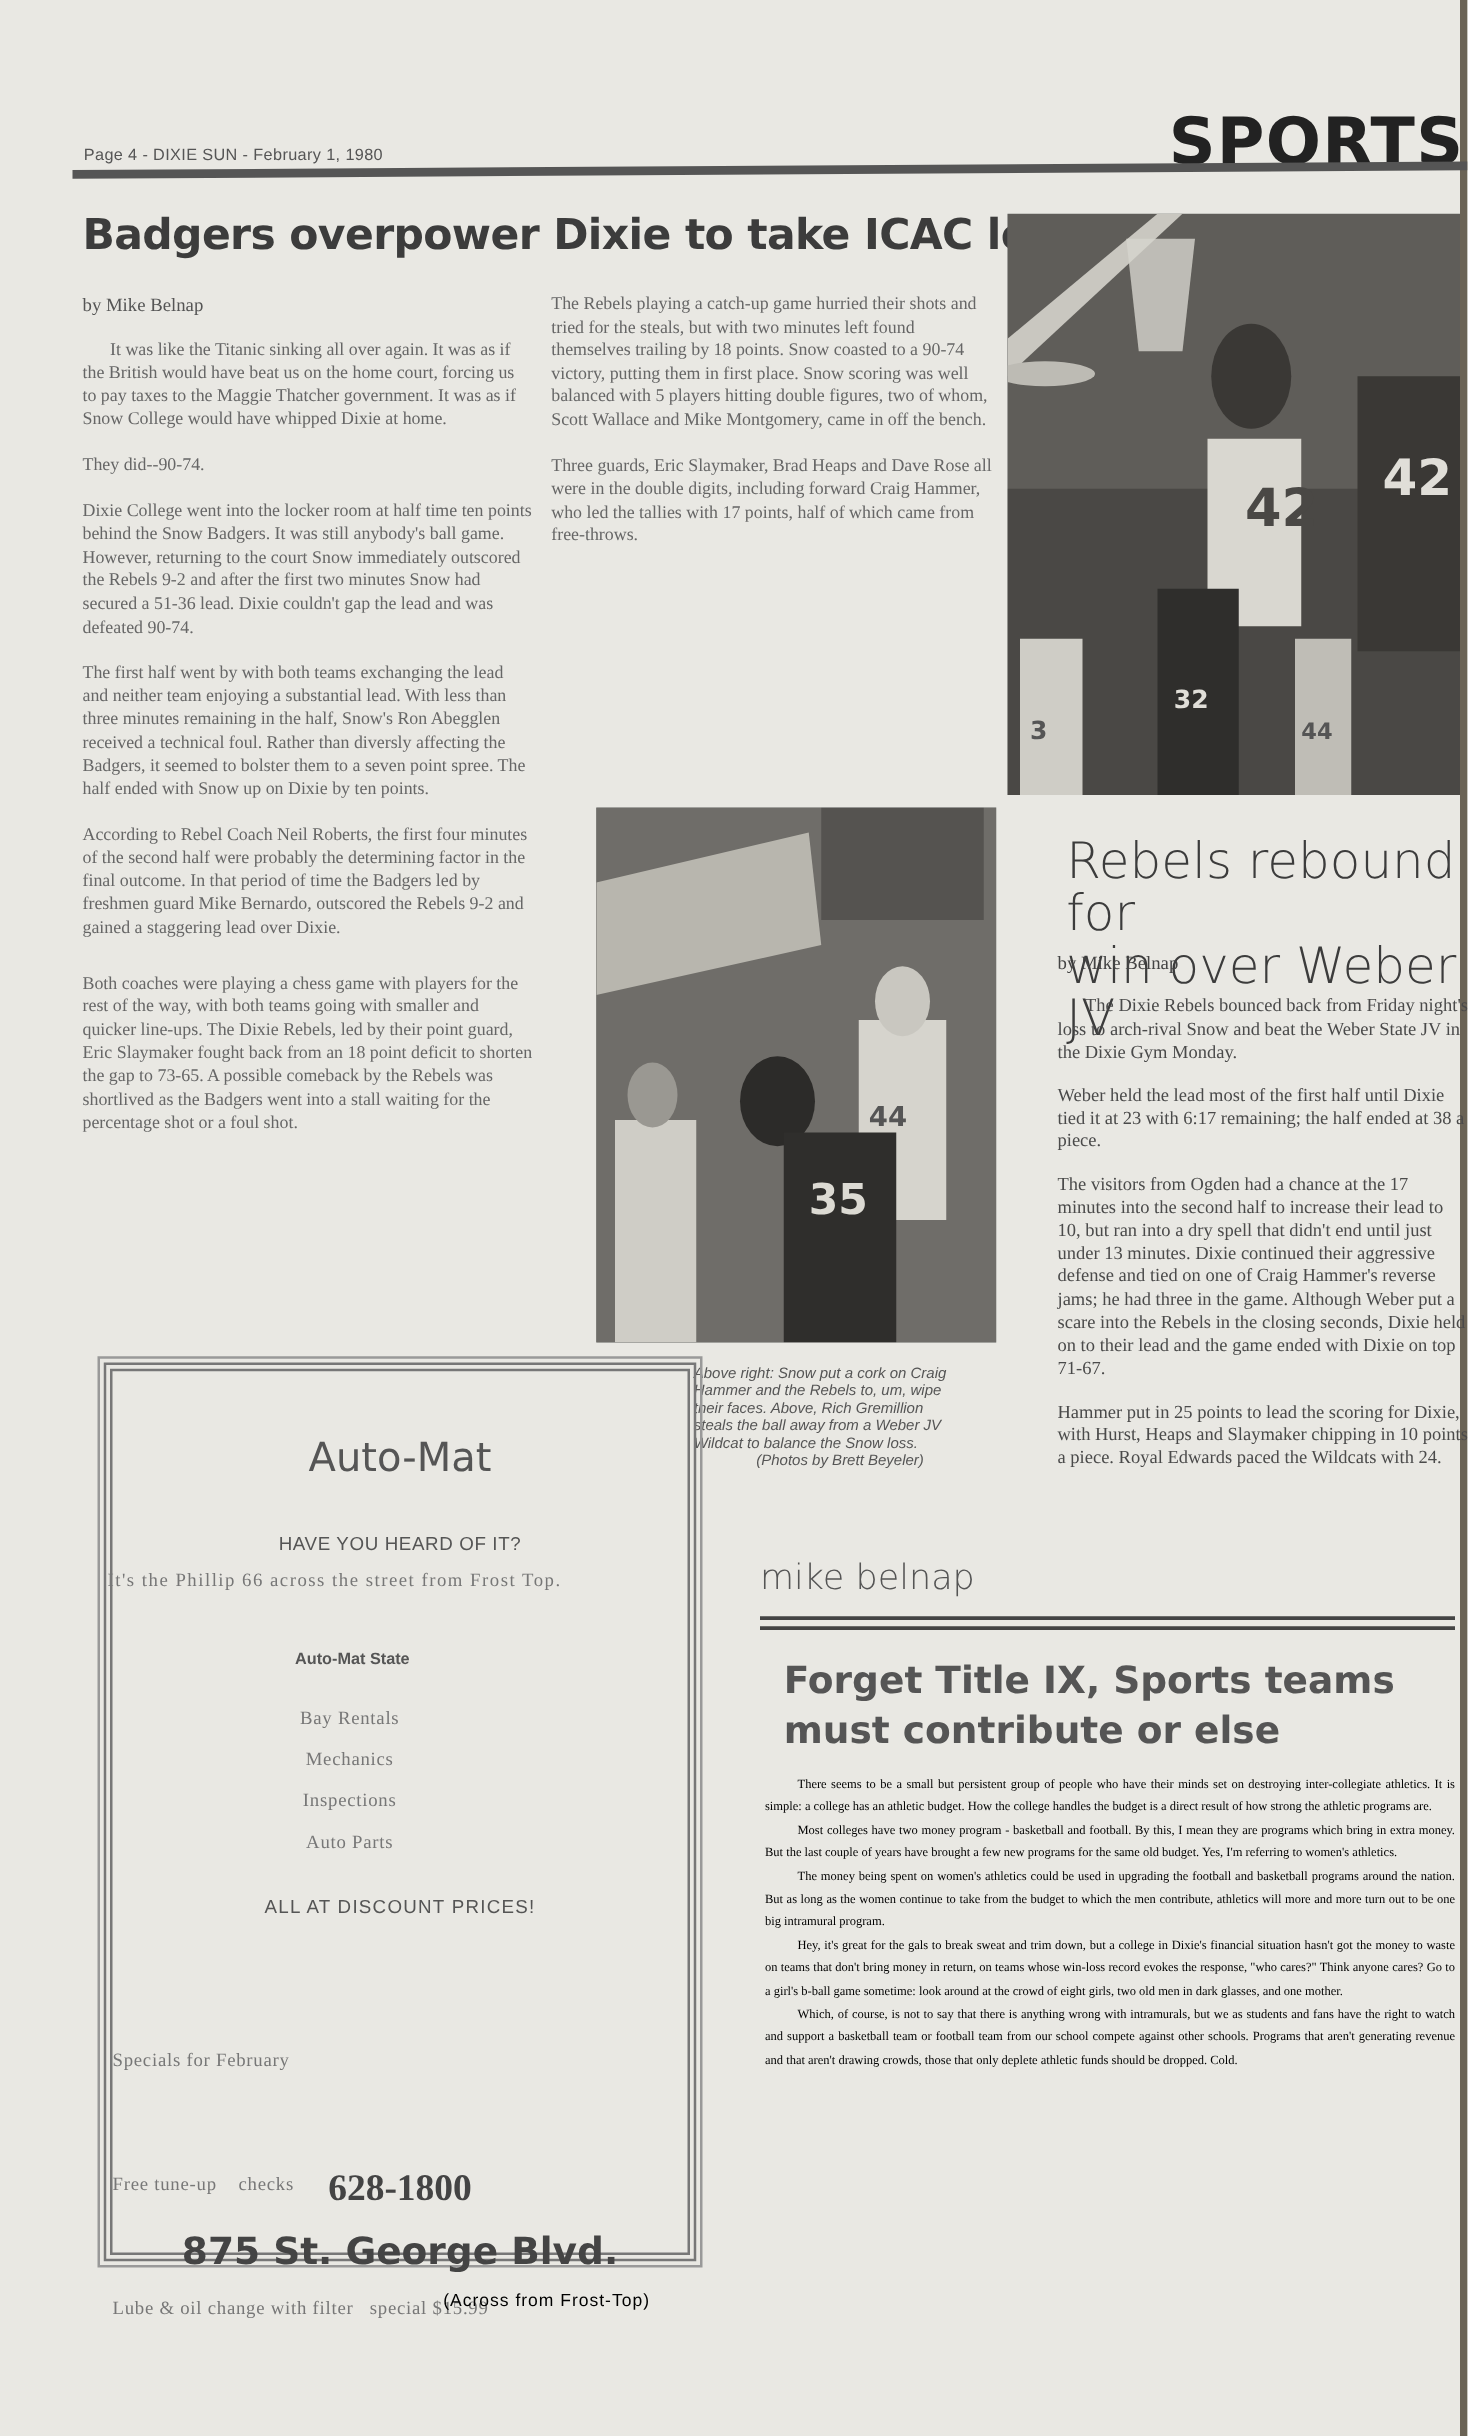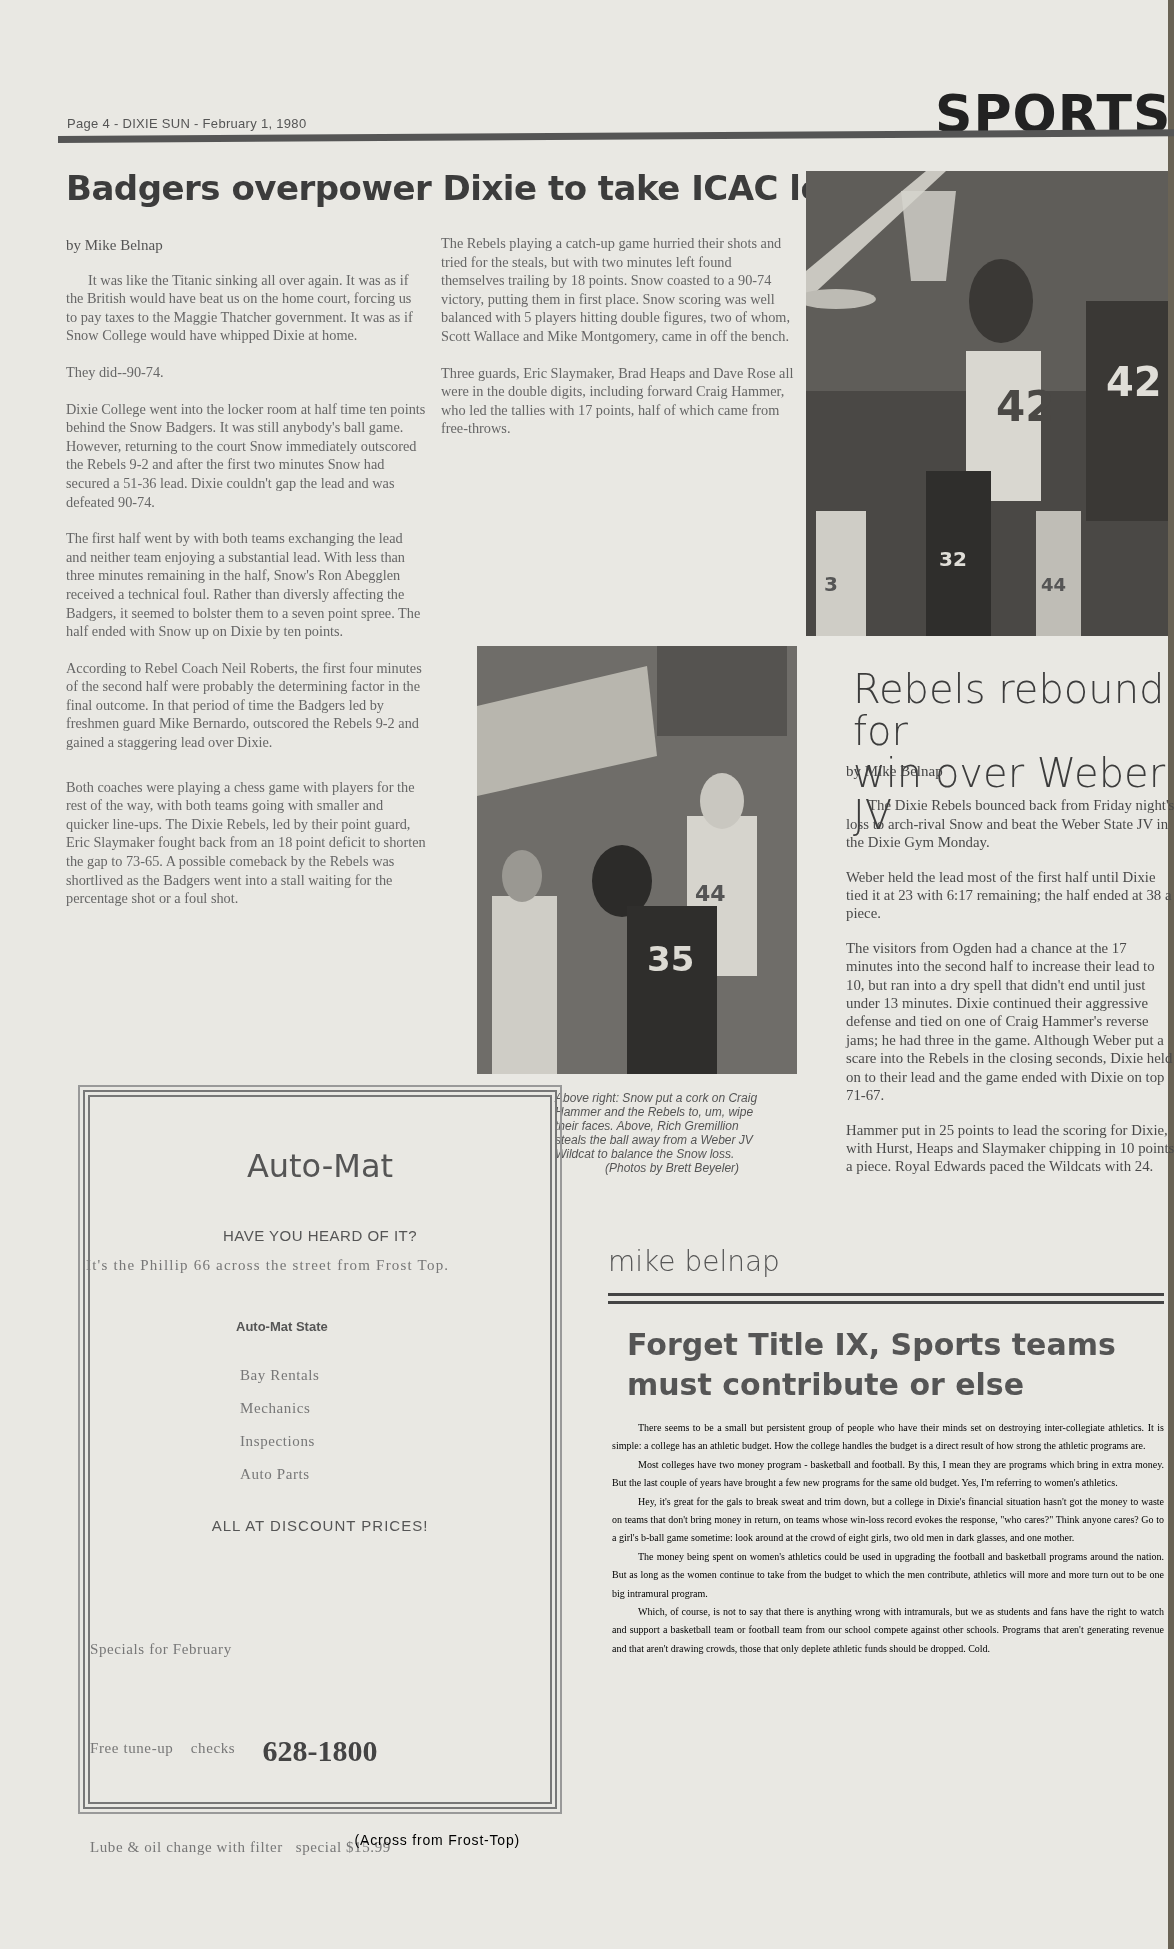--- a/index.html
+++ b/index.html
@@ -25,21 +25,21 @@
   .h2 { font-family:"DejaVu Sans", sans-serif; font-weight:300; font-size:40px; line-height:42px; color:#3c3c3c; }
   .col2 { font-size:14.8px; line-height:18.4px; color:#4a4a4a; }
   .col2 p { margin:0 0 16px 0; }
   .col2 p.indent { text-indent:22px; }
   .ad { left:83px; top:1090px; width:460px; height:705px; border:7px double #777; outline:2px solid #999; outline-offset:3px; }
   .ad-inner { position:relative; width:100%; height:100%; }
   .ad .t1 { position:absolute; left:0; width:100%; text-align:center; top:50px; font-family:"DejaVu Sans", sans-serif; font-size:32px; color:#555; }
   .ad .t2 { position:absolute; left:0; width:100%; text-align:center; top:130px; font-family:"Liberation Sans", sans-serif; font-size:15px; color:#555; letter-spacing:0.5px; }
   .ad .t3 { position:absolute; left:-4px; width:100%; top:160px; font-size:15px; color:#777; letter-spacing:1.2px; white-space:nowrap; }
   .ad .t4 { position:absolute; left:146px; top:222px; font-family:"Liberation Sans", sans-serif; font-weight:bold; font-size:13px; color:#555; }
-  .ad ul { position:absolute; left:150px; top:270px; list-style:none; margin:0; padding:0; }
+  .ad ul { position:absolute; left:150px; top:270px; list-style:none; margin:0; padding:0;text-align:center; }
   .ad ul li { font-size:15px; color:#777; height:33px; letter-spacing:0.6px; }
   .ad .t5 { position:absolute; left:0; width:100%; text-align:center; top:420px; font-family:"Liberation Sans", sans-serif; font-size:15px; color:#555; letter-spacing:1px; }
   .ad .spec { position:absolute; left:0; top:470px; font-size:15px; color:#777; line-height:33px; letter-spacing:0.6px; }
   .ad .phone { position:absolute; left:0; width:100%; text-align:center; top:637px; font-family:"Liberation Serif", serif; font-weight:bold; font-size:30px; color:#444; }
   .ad .addr { position:absolute; left:0; width:100%; text-align:center; top:687px; font-family:"DejaVu Sans", sans-serif; font-weight:bold; font-size:30px; color:#444; }
   .ad .across { position:absolute; right:30px; top:735px; font-family:"Liberation Sans", sans-serif; font-size:14px; color:#000000; letter-spacing:0.8px; }
   .column-title { left:608px; top:1245px; font-family:"DejaVu Sans", sans-serif; font-weight:300; font-size:28px; color:#555; }
   .ct-rule1 { left:608px; top:1293px; width:556px; height:3px; background:#444; }
   .ct-rule2 { left:608px; top:1301px; width:556px; height:3px; background:#444; }
   .h3 { left:627px; top:1325px; width:540px; font-family:"DejaVu Sans", sans-serif; font-weight:bold; font-size:30px; line-height:40px; color:#555; }
@@ -142,27 +142,28 @@
       <li>Inspections</li>
       <li>Auto Parts</li>
     </ul>
     <div class="t5">ALL AT DISCOUNT PRICES!</div>
     <div class="spec" style="white-space:pre;">
       <div>Specials for February</div>
       <div>Free tune-up    checks</div>
       <div>Lube &amp; oil change with filter   special $15.99</div>
     </div>
     <div class="phone">628-1800</div>
+    <div class="addr">875 St. George Blvd.</div>
     <div class="across">(Across from Frost-Top)</div>
   </div>
 </div>
 
 <div class="abs column-title">mike belnap</div>
 <div class="abs ct-rule1"></div>
 <div class="abs ct-rule2"></div>
 <div class="abs h3">Forget Title IX, Sports teams must contribute or else</div>
 <div class="abs col3">
   <p>There seems to be a small but persistent group of people who have their minds set on destroying inter-collegiate athletics. It is simple: a college has an athletic budget. How the college handles the budget is a direct result of how strong the athletic programs are.</p>
   <p>Most colleges have two money program - basketball and football. By this, I mean they are programs which bring in extra money. But the last couple of years have brought a few new programs for the same old budget. Yes, I'm referring to women's athletics.</p>
+  <p>The money being spent on women's athletics could be used in upgrading the football and basketball programs around the nation. But as long as the women continue to take from the budget to which the men contribute, athletics will more and more turn out to be one big intramural program.</p>
   <p>Hey, it's great for the gals to break sweat and trim down, but a college in Dixie's financial situation hasn't got the money to waste on teams that don't bring money in return, on teams whose win-loss record evokes the response, "who cares?" Think anyone cares? Go to a girl's b-ball game sometime: look around at the crowd of eight girls, two old men in dark glasses, and one mother.</p>
-  <p>The money being spent on women's athletics could be used in upgrading the football and basketball programs around the nation. But as long as the women continue to take from the budget to which the men contribute, athletics will more and more turn out to be one big intramural program.</p>
   <p>Which, of course, is not to say that there is anything wrong with intramurals, but we as students and fans have the right to watch and support a basketball team or football team from our school compete against other schools. Programs that aren't generating revenue and that aren't drawing crowds, those that only deplete athletic funds should be dropped. Cold.</p>
 </div>
 
 </body></html>

